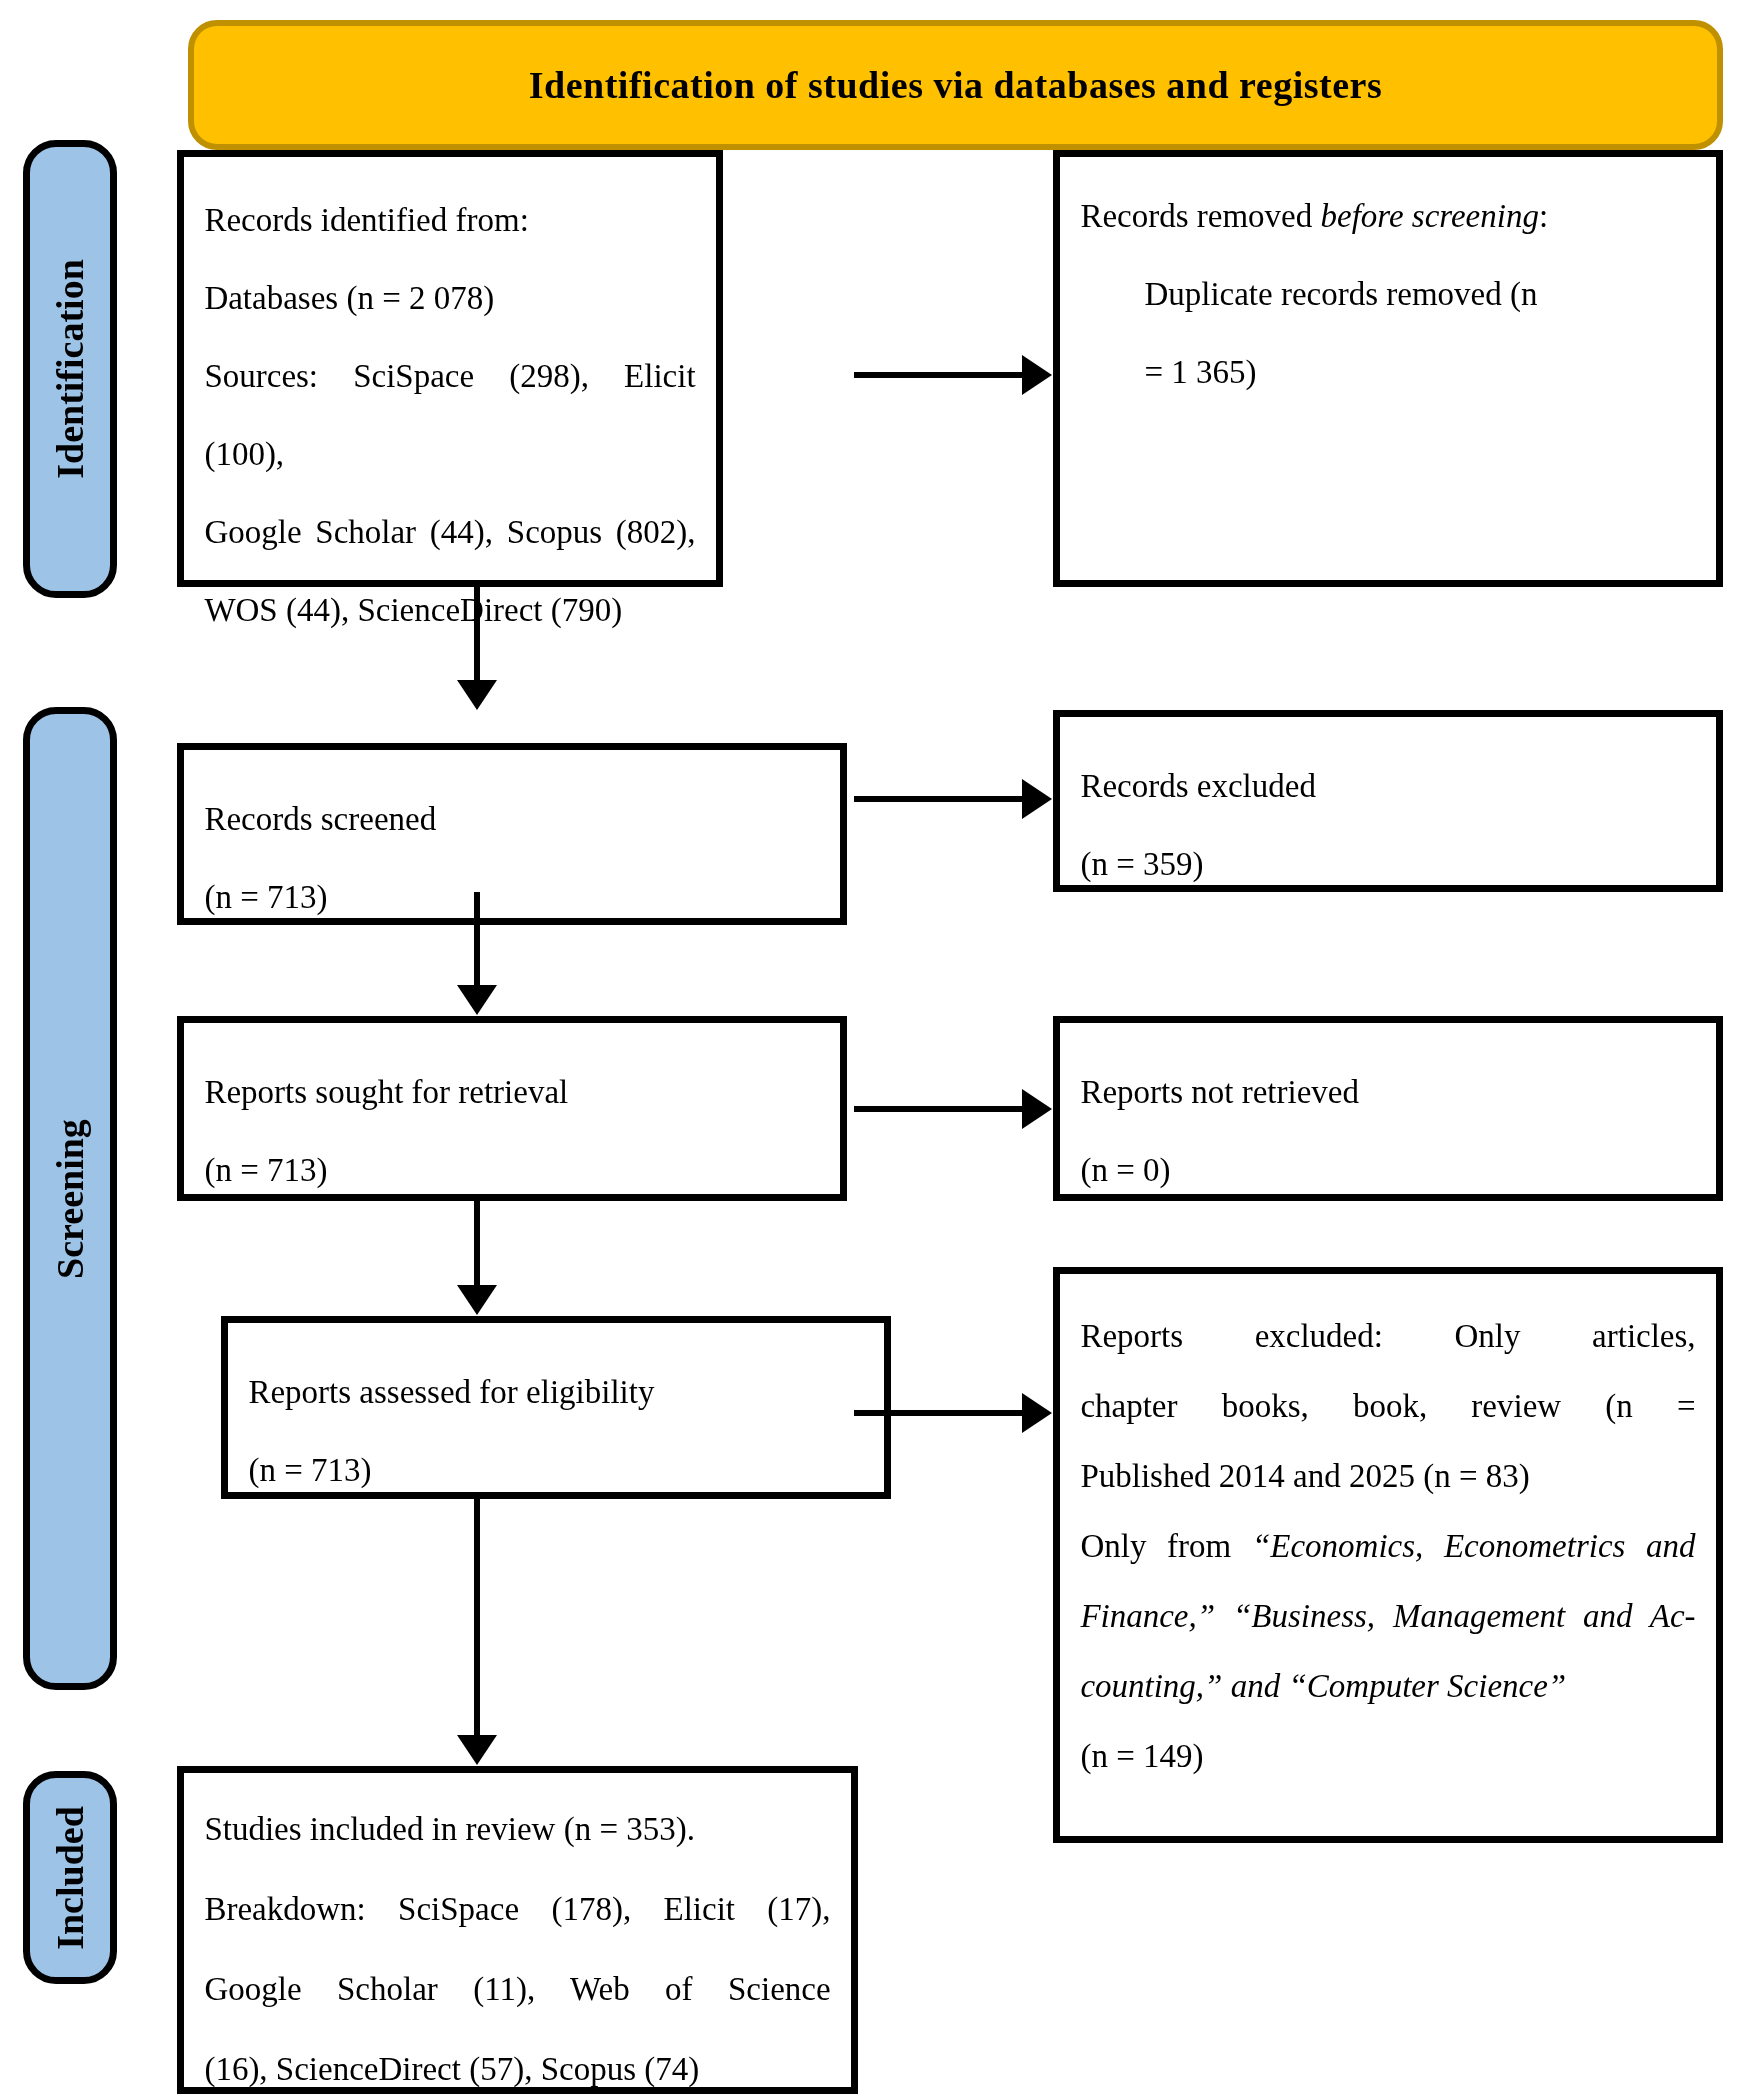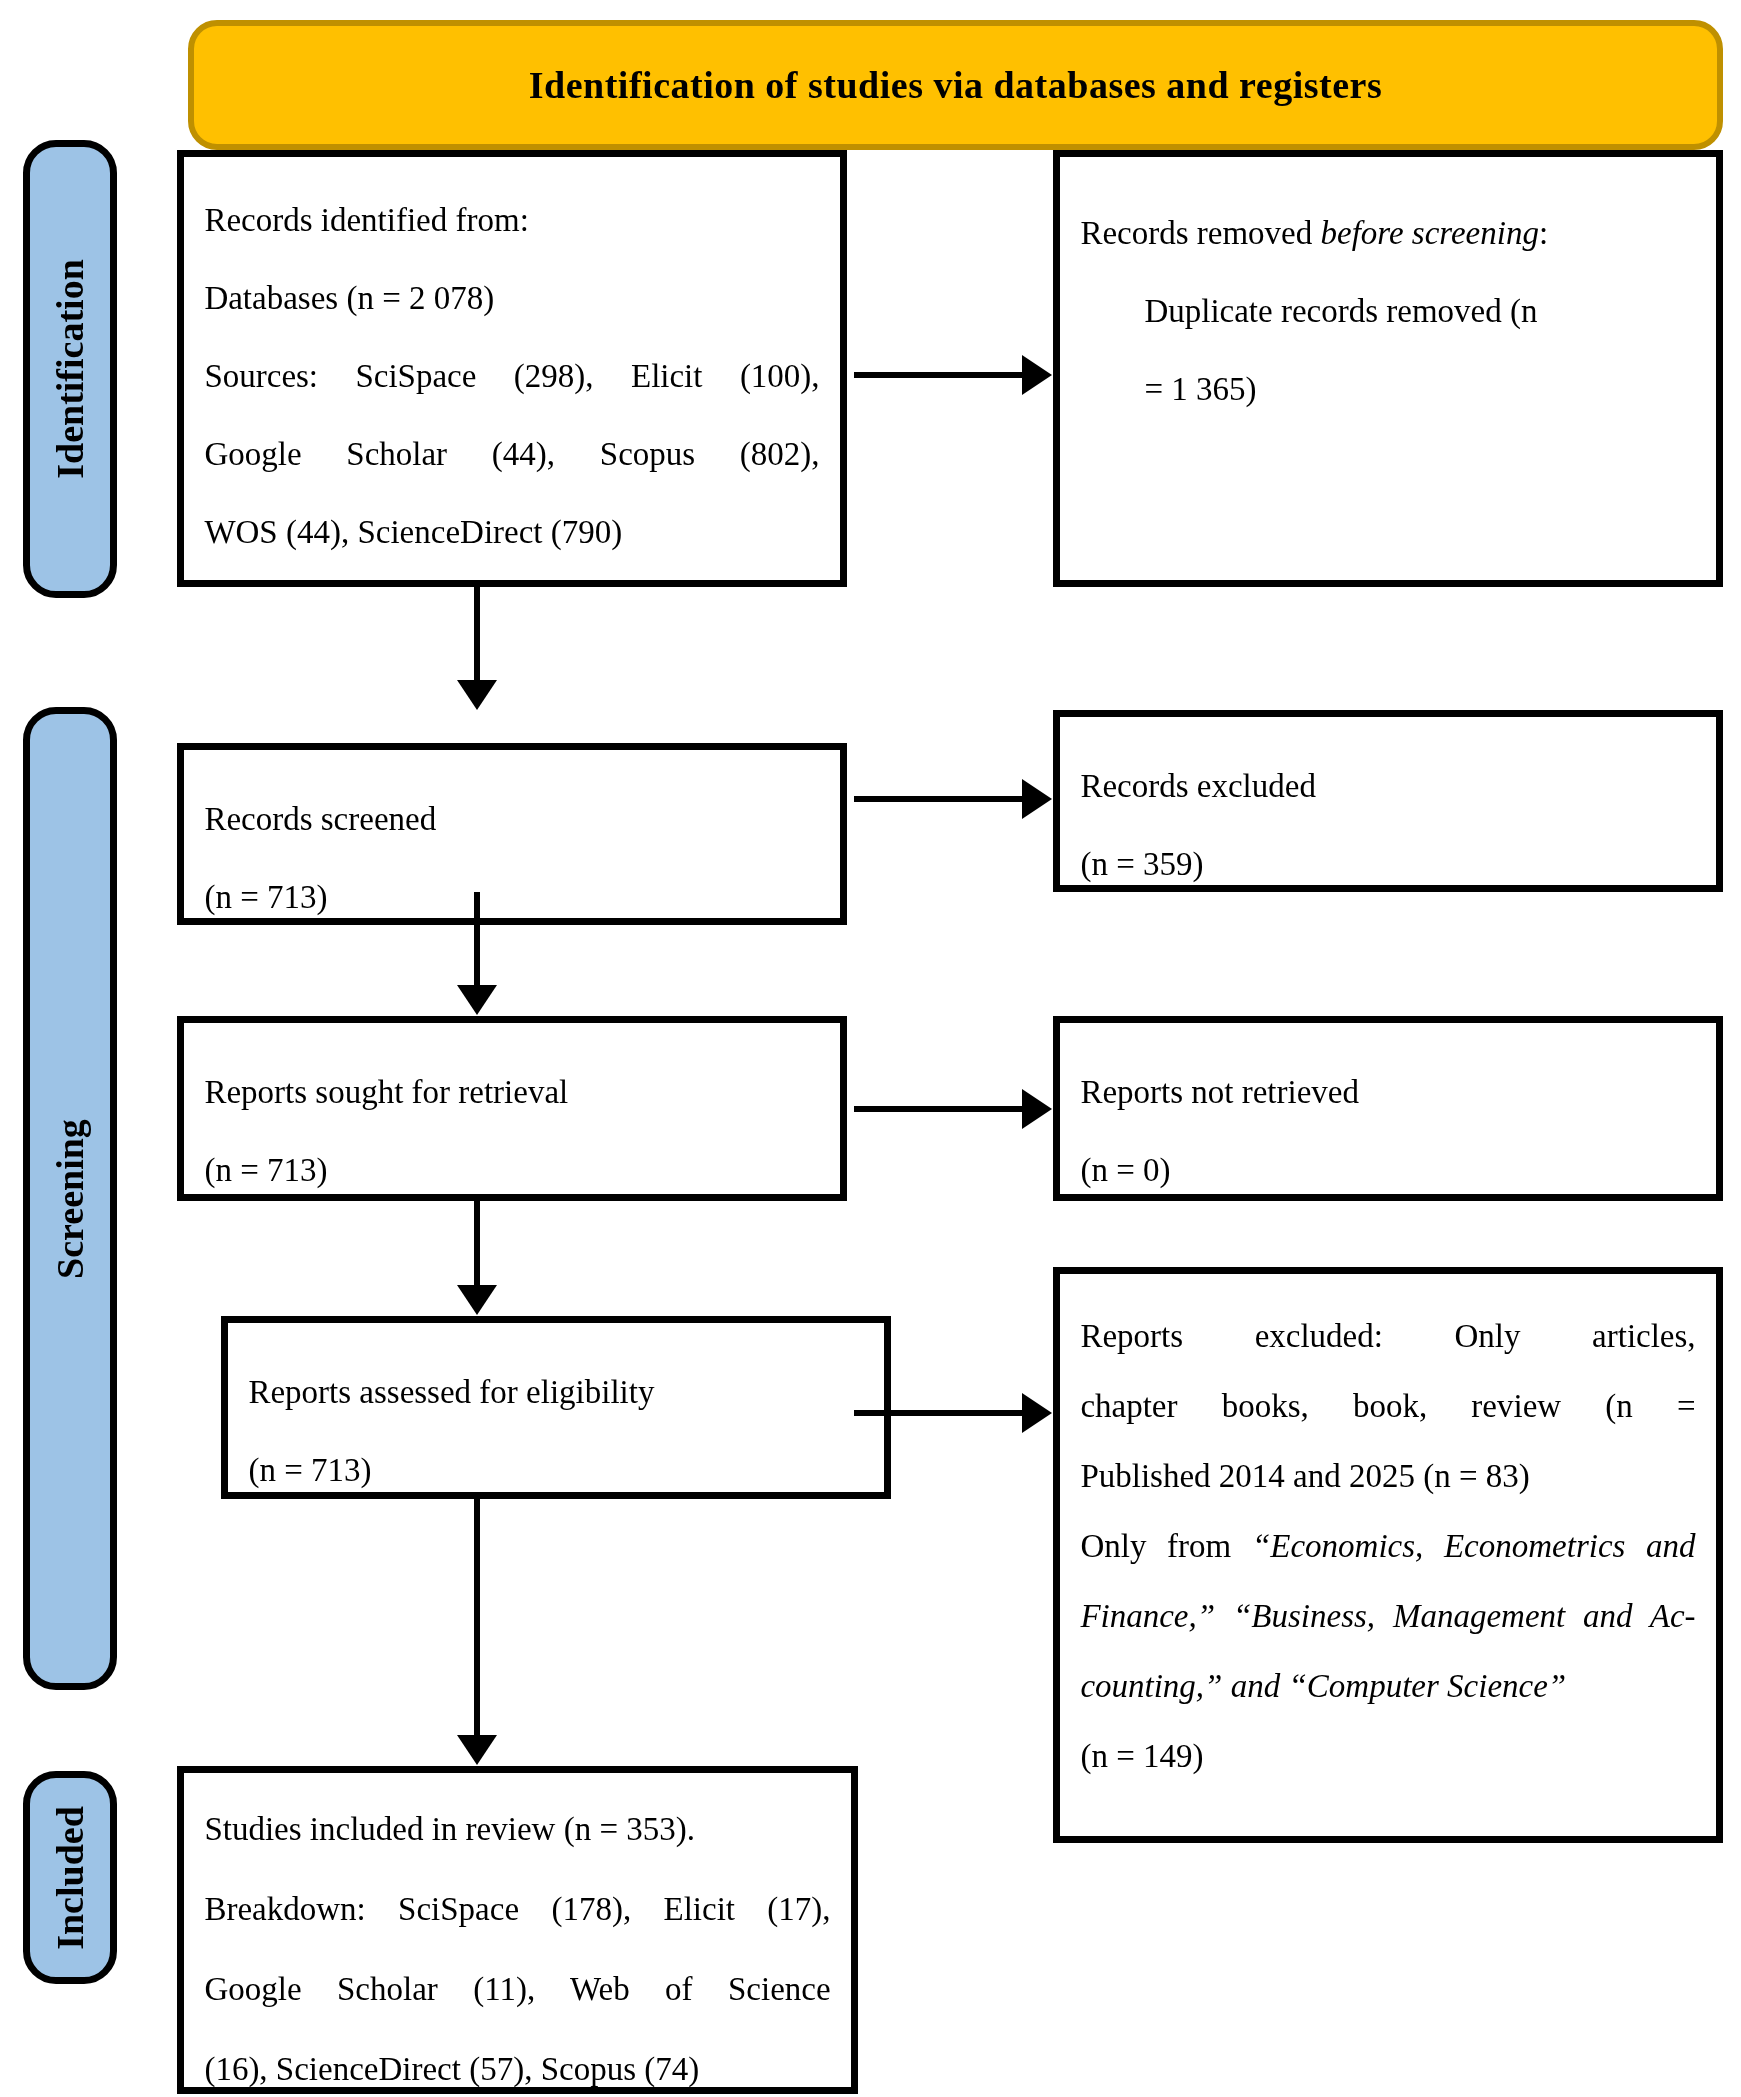--- a/index.html
+++ b/index.html
@@ -66,22 +66,22 @@
     border: 7.5px solid #000;
     font-size: 33px;
     padding-left: 20.4px;
     padding-right: 20.4px;
   }
   .fbox .line { line-height: 78px; }
   .j  { text-align: justify; text-align-last: justify; }
   .i  { font-style: italic; }
   .indent { padding-left: 64px; }
 
-  .box-records-identified   { left: 177px;  top: 150px;  width: 670px; height: 437px;  padding-top: 24px; }
-  .box-records-removed      { left: 1053px; top: 150px;  width: 670px; height: 437px;  padding-top: 37px; }
+  .box-records-identified   { left: 177px;  top: 150px;  width: 546px; height: 437px;  padding-top: 24px; }
+  .box-records-removed      { left: 1053px; top: 150px;  width: 670px; height: 437px;  padding-top: 20px; }
   .box-records-screened     { left: 177px;  top: 743px; width: 670px; height: 182px;  padding-top: 29.5px; }
   .box-records-excluded     { left: 1053px; top: 710px; width: 670px; height: 182px;  padding-top: 29.5px; }
   .box-reports-sought       { left: 177px;  top: 1016px; width: 670px; height: 185px;  padding-top: 29.5px; }
   .box-reports-not-retrieved{ left: 1053px; top: 1016px; width: 670px; height: 185px;  padding-top: 29.5px; }
   .box-reports-assessed     { left: 177px;  top: 1316px; width: 670px; height: 183px;  padding-top: 29.5px; margin-left: 44px; }
   .box-reports-excluded     { left: 1053px; top: 1267px; width: 670px; height: 576px; padding-top: 27px; }
   .box-reports-excluded .line { line-height: 70px; }
   .box-studies-included     { left: 177px;  top: 1766px; width: 681px; height: 328px;  padding-top: 16px; }
   .box-studies-included .line { line-height: 80px; }
   

